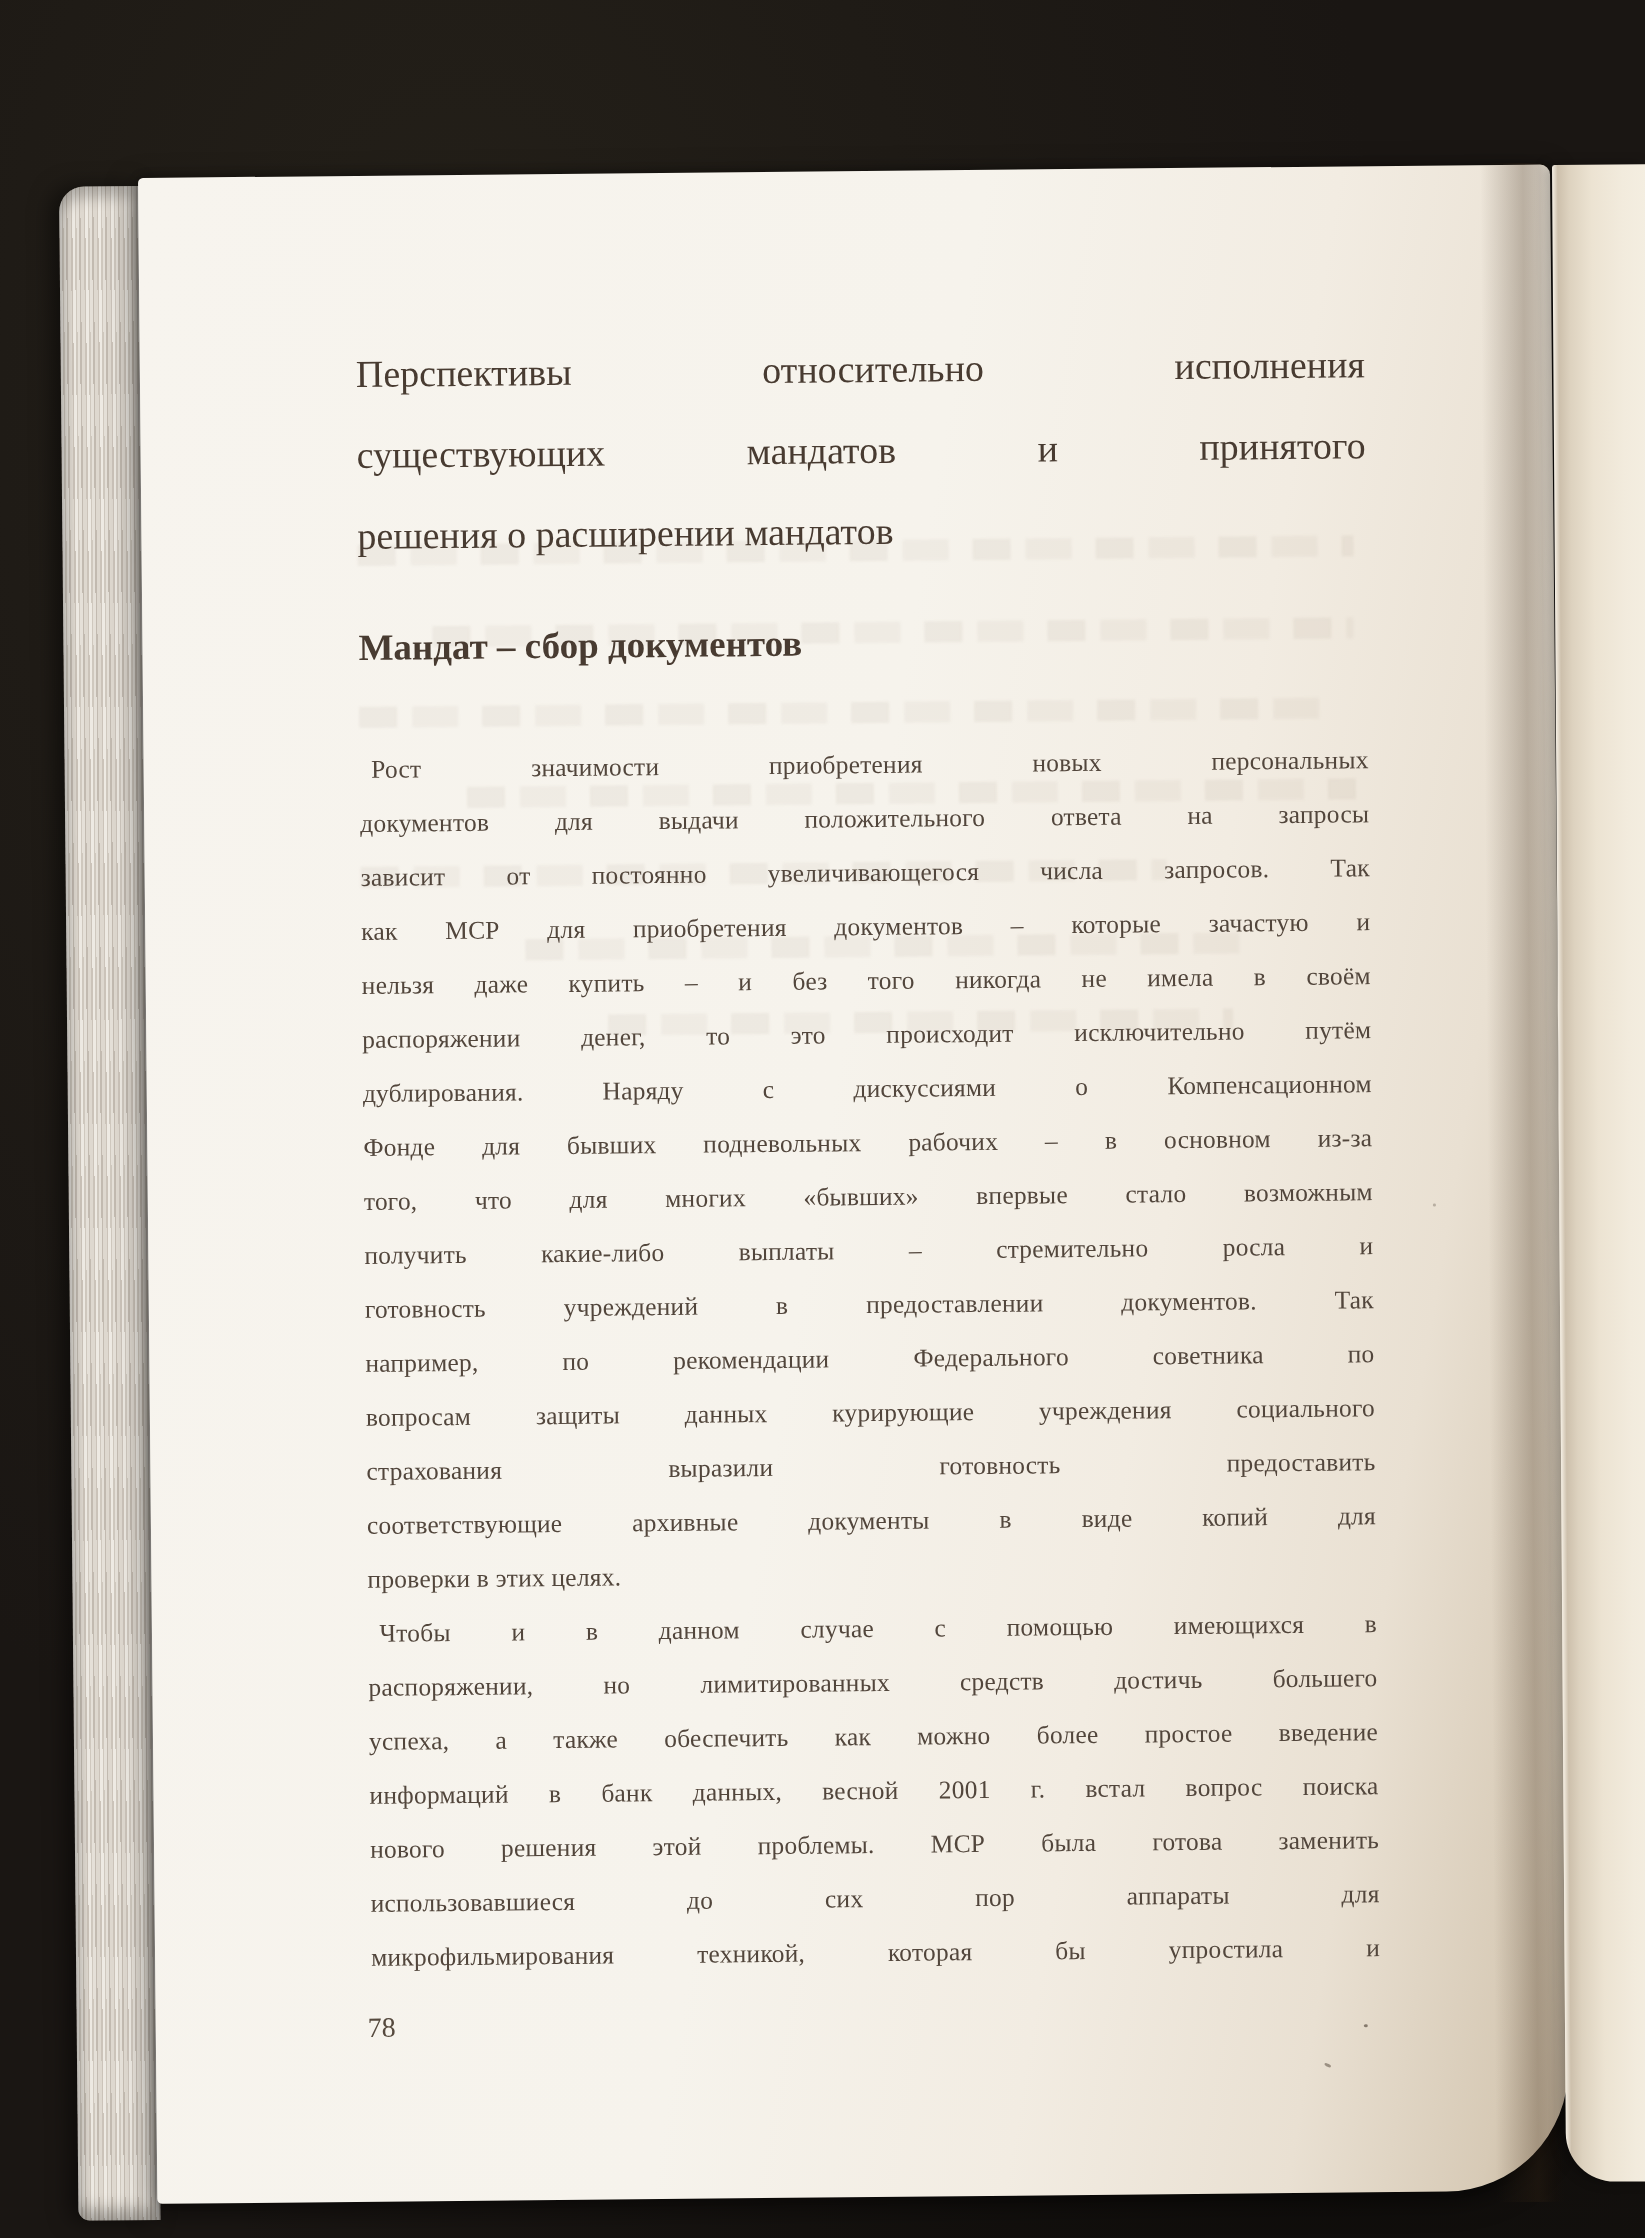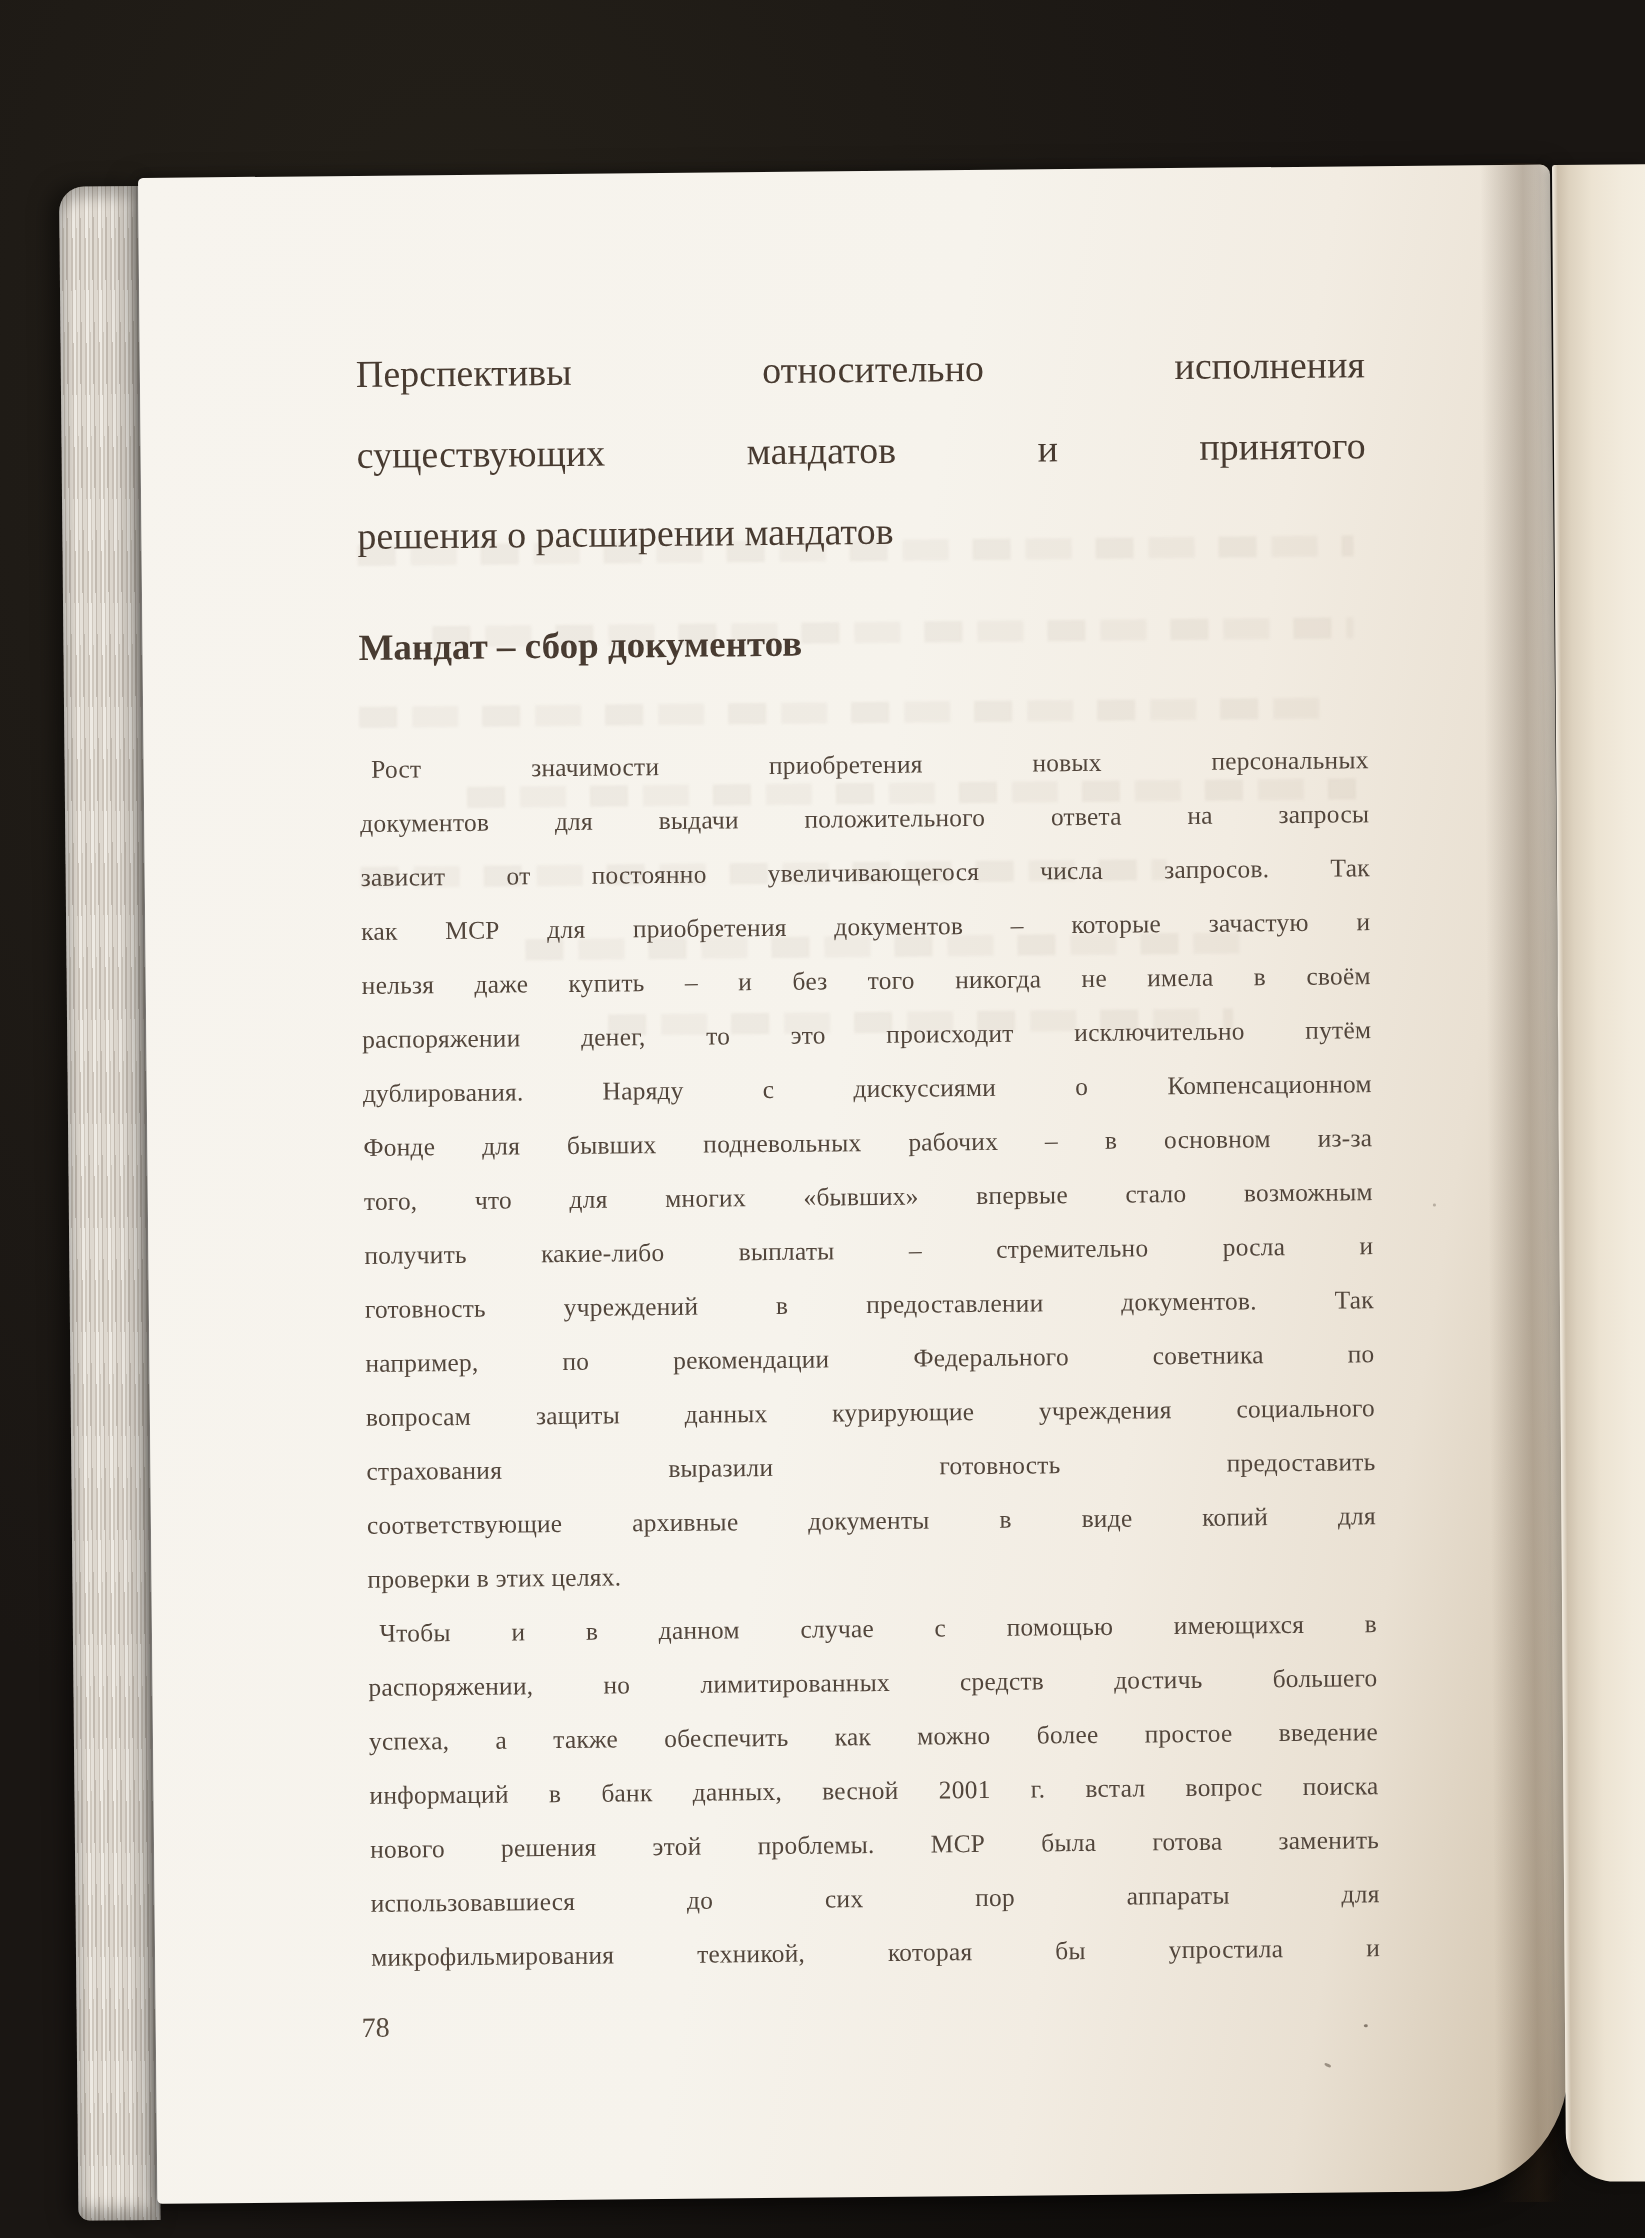--- a/index.html
+++ b/index.html
@@ -53,21 +53,21 @@
   
   .text-block{position:absolute;left:216px;top:158px;width:1009px;color:#52463c;}
   .heading{margin:0 0 0 0;font-weight:400;color:#48ureau3b31;}
   .heading{color:#483b31;}
   .h-line{font-size:38px;line-height:81px;white-space:normal;}
   .subheading{margin-top:48px;font-size:37px;line-height:46px;color:#483b31;}
   .body-copy{margin-top:72px;}
   .line{font-size:25.5px;line-height:54px;letter-spacing:0.2px;}
   .j{text-align:justify;text-align-last:justify;}
   .indent{padding-left:11.5px;}
-  .page-number{position:absolute;left:206px;top:1836px;font-size:28px;color:#564a3e;}
+  .page-number{position:absolute;left:212px;top:1836px;font-size:28px;color:#564a3e;}
   
   .gutter-shadow{
     position:absolute;left:1488px;top:163px;width:69px;height:2039px;
     transform:rotate(-0.45deg);
     background:linear-gradient(90deg, rgba(60,40,20,0) 0%, rgba(58,40,22,.28) 62%, rgba(30,18,8,.18) 86%, rgba(30,18,8,0) 100%);
     pointer-events:none;
   }
   .facing-page{
     position:absolute;left:1552px;top:165px;width:94px;height:2017px;
     transform:rotate(-0.4deg);transform-origin:top left;

